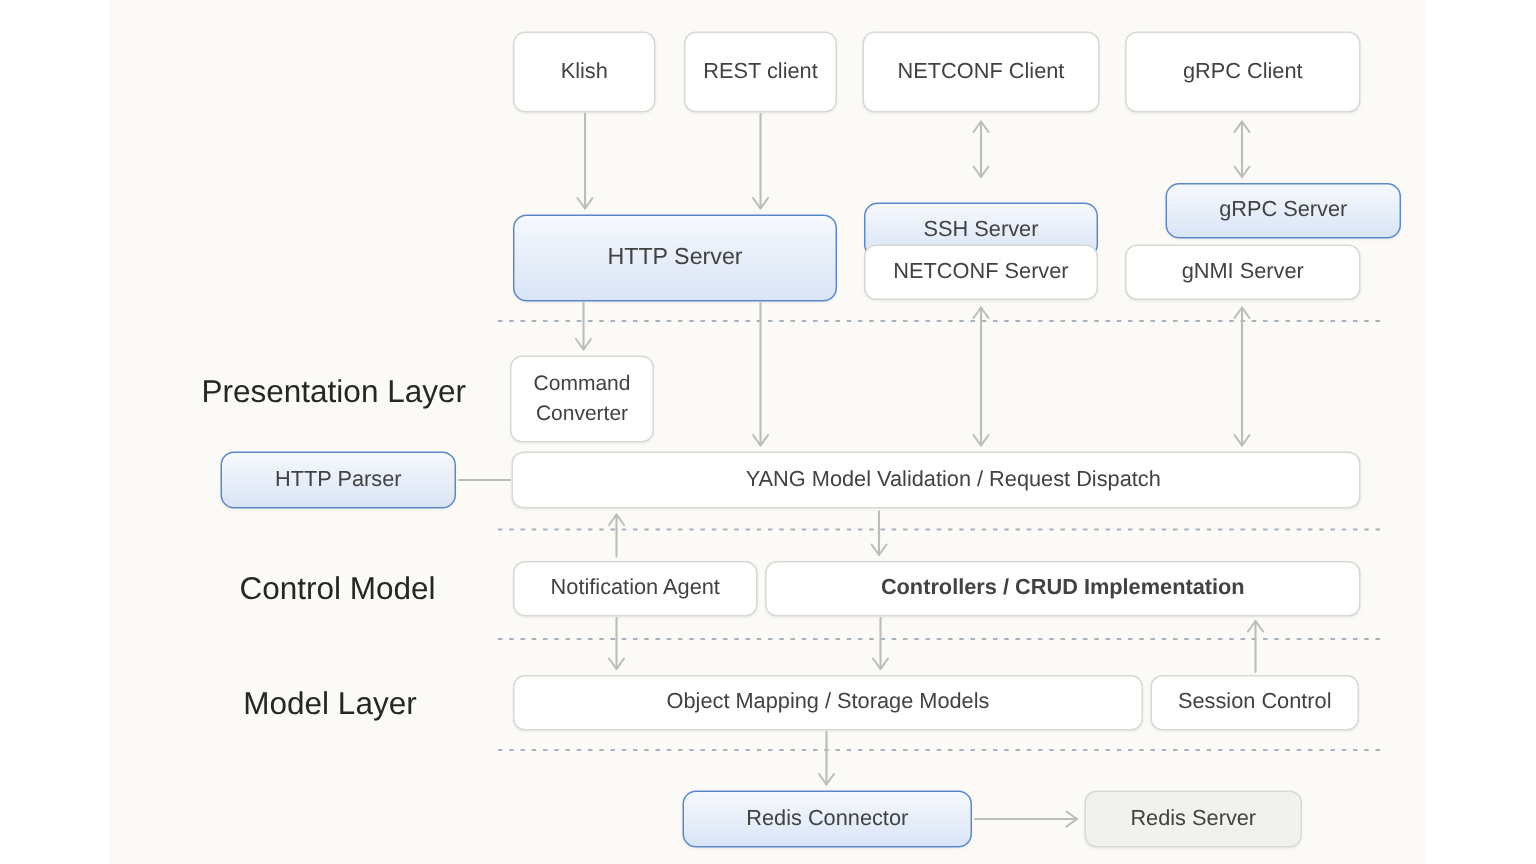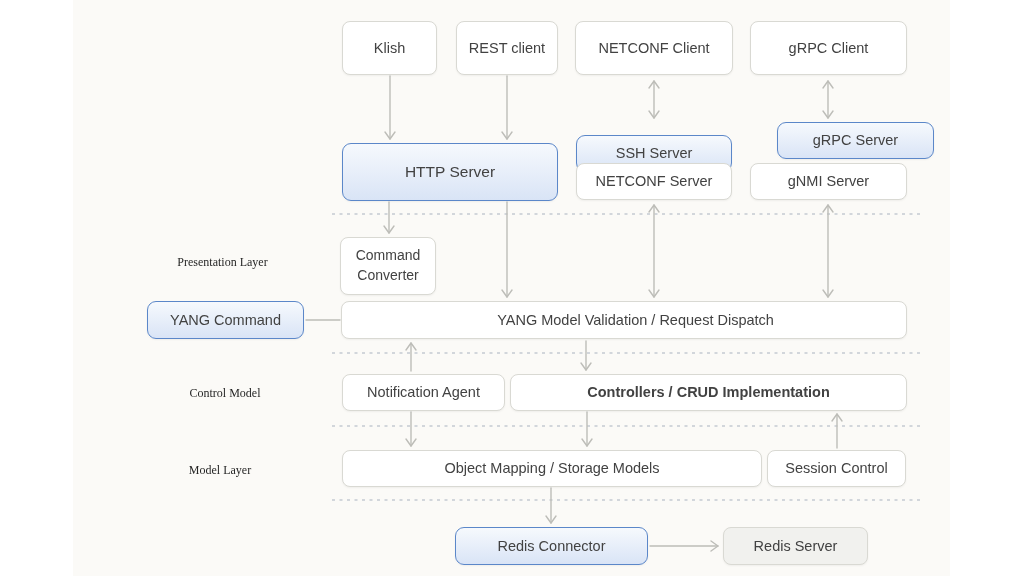--- a/index.html
+++ b/index.html
@@ -31,21 +31,21 @@
   }
   .box.blue{
     border:1.6px solid var(--accent-border);
     background:linear-gradient(180deg,var(--accent-fill-top) 0%,var(--accent-fill-bottom) 100%);
     border-radius:9px;
   }
   .box.gray{background:var(--gray-box-bg);}
   .box.lg{font-size:15.5px;}
   .layer-label{
     position:absolute;display:flex;align-items:center;justify-content:center;
-    font-size:12px;color:var(--label-text);font-family:Liberation Serif, serif;
+    font-size:21px;color:var(--label-text);
   }
 </style>
 </head>
 <body>
 
 <div id="stage">
   <div id="canvas"></div>
 
   <svg class="wires" viewBox="0 0 1024 576">
 
@@ -132,21 +132,21 @@
   <div class="box" style="left:575px;top:21px;width:158px;height:54px;">NETCONF Client</div>
   <div class="box" style="left:750px;top:21px;width:157px;height:54px;">gRPC Client</div>
 
   <div class="box blue lg" style="left:342px;top:143px;width:216px;height:58px;">HTTP Server</div>
   <div class="box blue" style="left:576px;top:135px;width:156px;height:37px;">SSH Server</div>
   <div class="box" style="left:576px;top:163px;width:156px;height:37px;">NETCONF Server</div>
   <div class="box blue" style="left:750px;top:122px;width:157px;height:37px;margin-left:27px;">gRPC Server</div>
   <div class="box" style="left:750px;top:163px;width:157px;height:37px;">gNMI Server</div>
 
   <div class="box" style="left:340px;top:237px;width:96px;height:58px;font-size:14px;">Command Converter</div>
-  <div class="box blue" style="left:147px;top:301px;width:157px;height:38px;">YANG Command</div>
+  <div class="box blue" style="left:147px;top:301px;width:157px;height:38px;">HTTP Parser</div>
   <div class="box" style="left:341px;top:301px;width:566px;height:38px;padding-left:27px;">YANG Model Validation / Request Dispatch</div>
 
   <div class="box" style="left:342px;top:374px;width:163px;height:37px;">Notification Agent</div>
   <div class="box" style="left:510px;top:374px;width:397px;height:37px;font-weight:bold;">Controllers / CRUD Implementation</div>
 
   <div class="box" style="left:342px;top:450px;width:420px;height:37px;">Object Mapping / Storage Models</div>
   <div class="box" style="left:767px;top:450px;width:139px;height:37px;">Session Control</div>
 
   <div class="box blue" style="left:455px;top:527px;width:193px;height:38px;">Redis Connector</div>
   <div class="box gray" style="left:723px;top:527px;width:145px;height:38px;">Redis Server</div>

